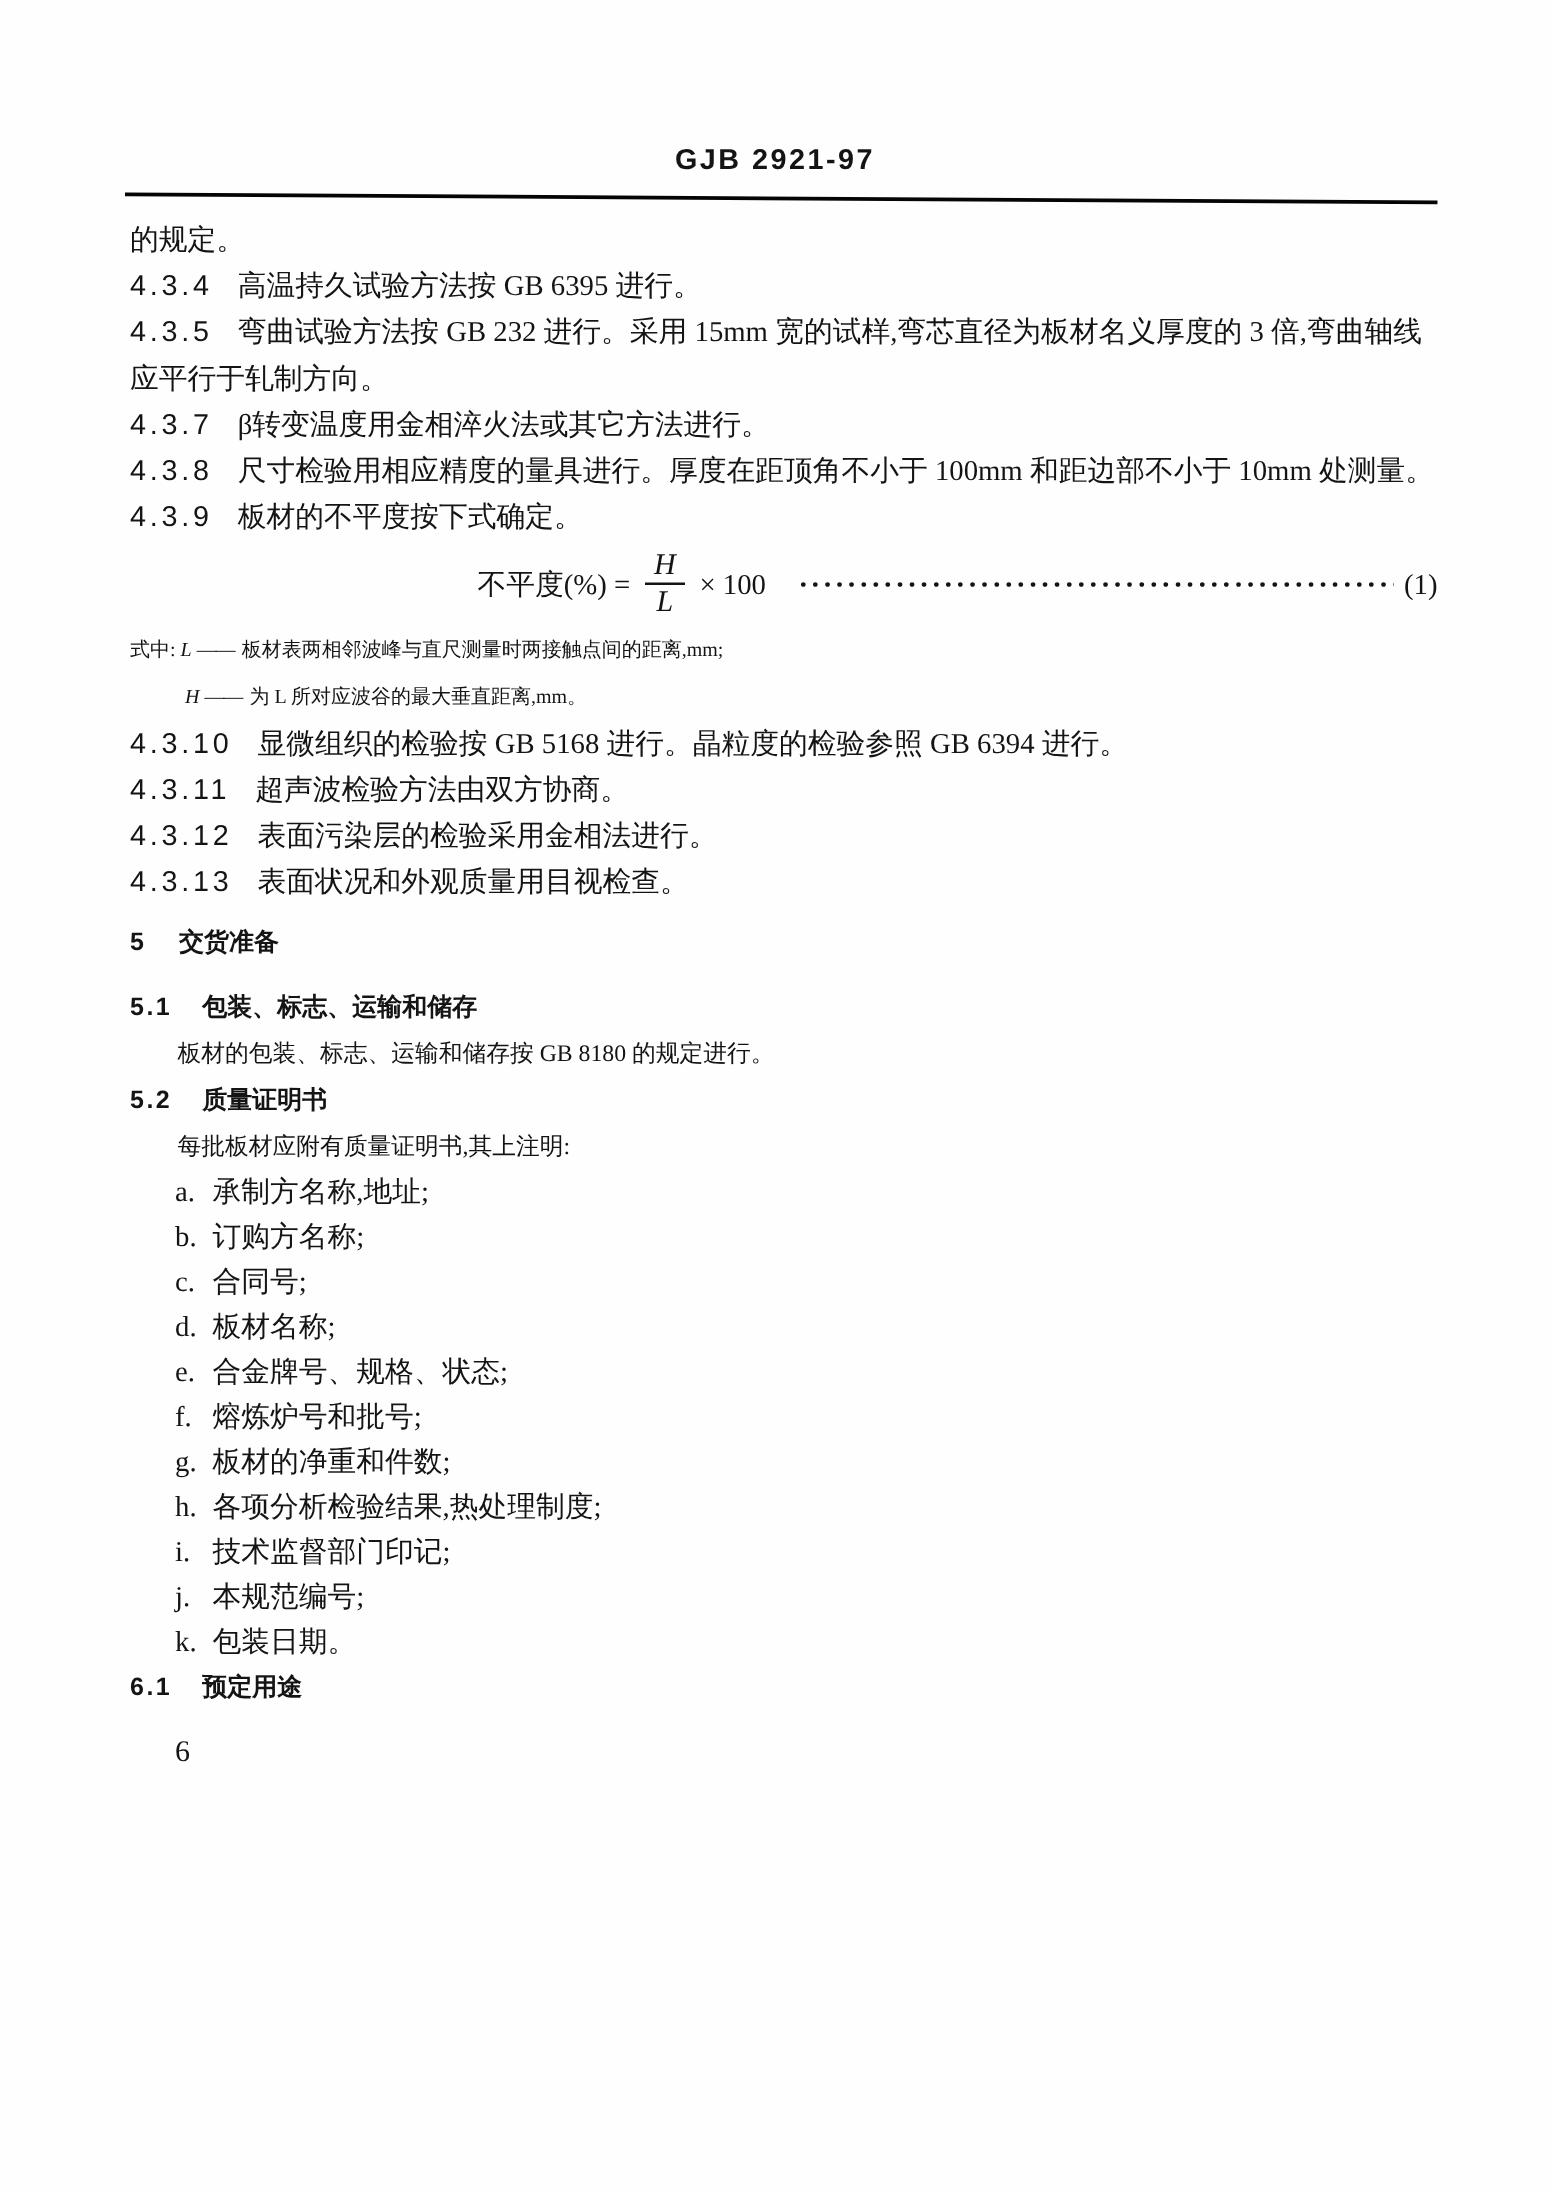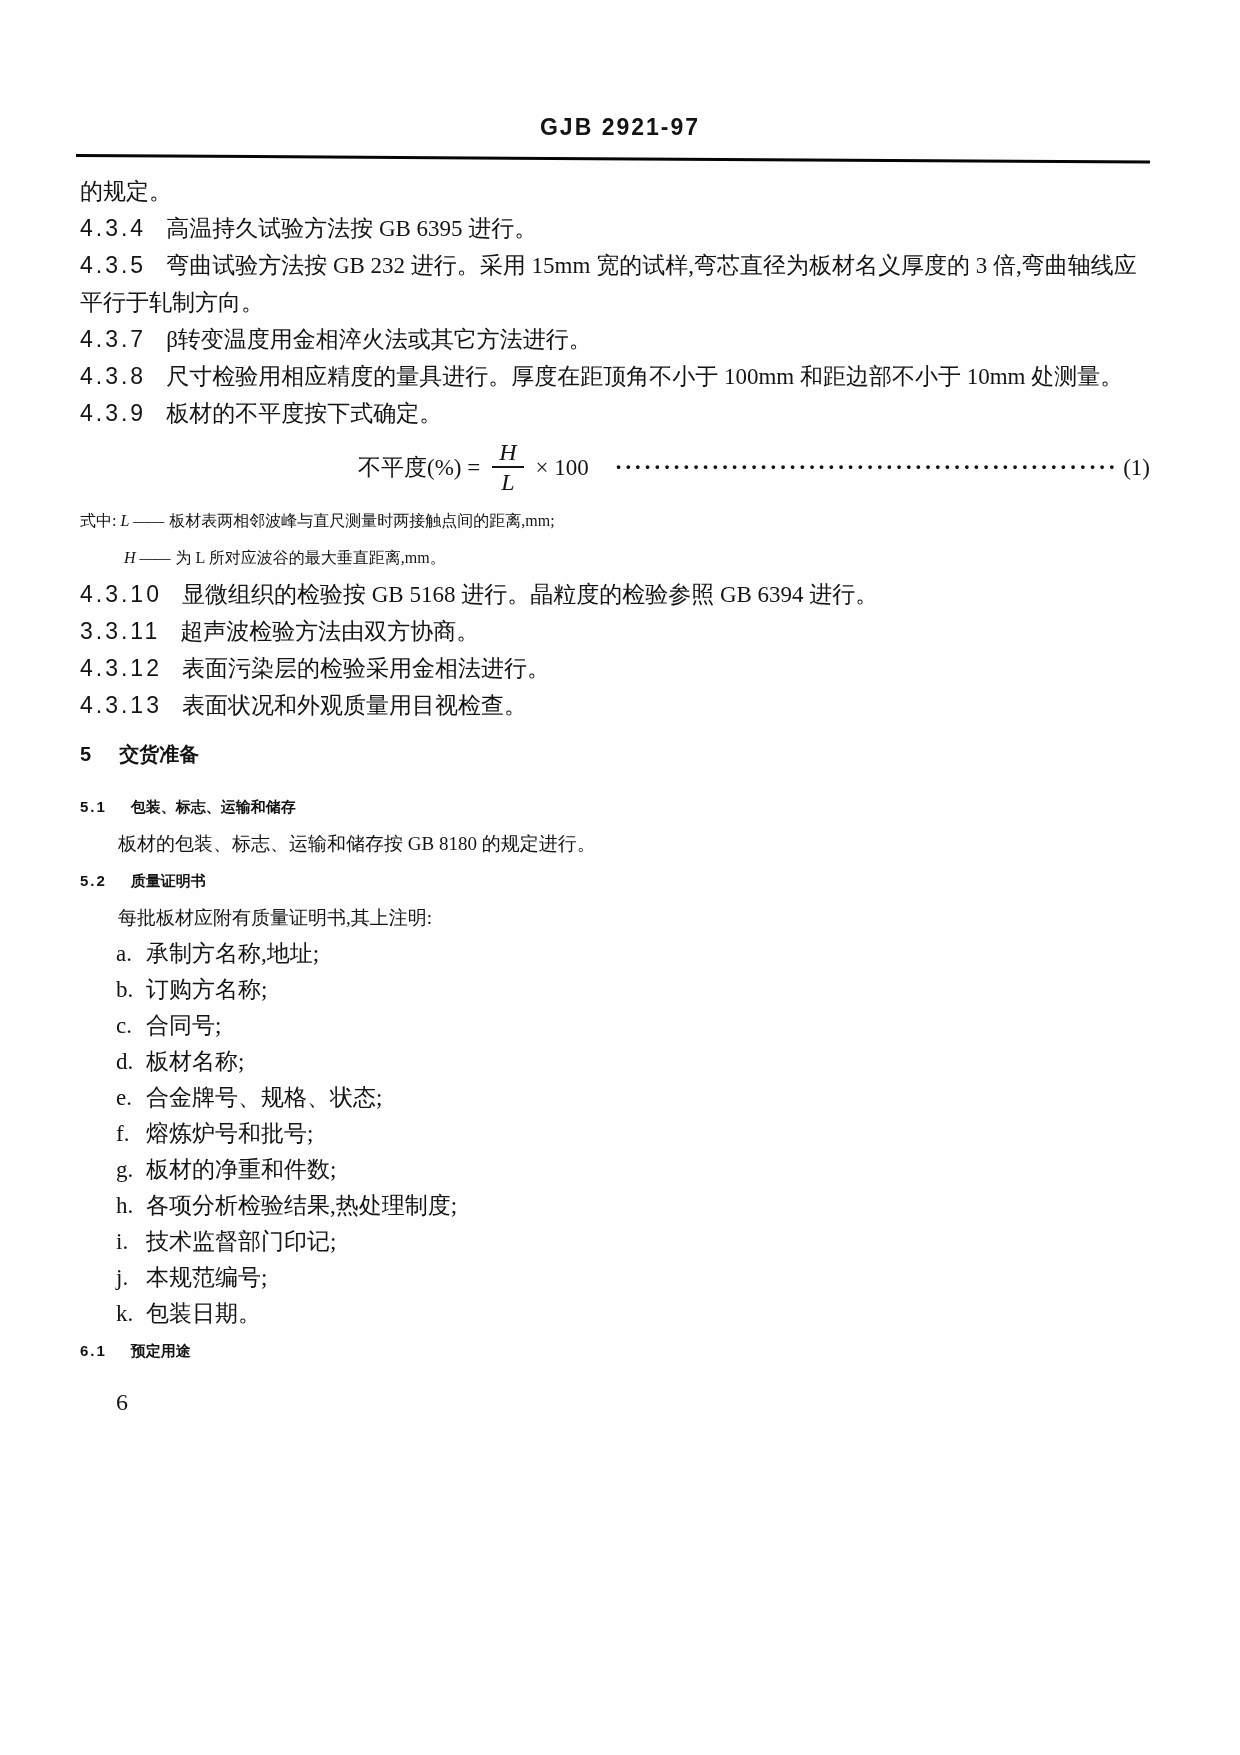--- a/index.html
+++ b/index.html
@@ -6,21 +6,21 @@
   .page {
     position: relative;
     width: 1240px;
     height: 1755px;
     background: #fefefe;
     font-family: "Liberation Serif", "DejaVu Serif", serif;
     color: #141414;
     overflow: hidden;
   }
   .inner {
-    padding: 0 90px 0 80px;
+    padding: 0 90px 0 104px;
   }
   
   .doc-header {
     padding-top: 110px;
     text-align: center;
     font-family: "Liberation Sans", "DejaVu Sans", sans-serif;
     font-weight: bold;
     font-size: 23px;
     letter-spacing: 2px;
     line-height: 34px;
@@ -81,21 +81,21 @@
     font-weight: bold;
     font-size: 20px;
     line-height: 40px;
     margin-top: 10px;
     margin-bottom: 14px;
   }
   .h-sec .num { margin-right: 26px; letter-spacing: 2px; }
   .h-sub {
     font-family: "Liberation Sans", "DejaVu Sans", sans-serif;
     font-weight: bold;
-    font-size: 15px;
+    font-size: 20px;
     line-height: 37px;
     margin-top: 14px;
   }
   .h-sub .num { margin-right: 24px; letter-spacing: 2px; }
   .para-indent { padding-left: 38px; font-size: 19px; line-height: 37px; }
   
   .letter-list { margin-top: 0; }
   .letter-item { display: flex; font-size: 23px; line-height: 36px; }
   .letter-item .letter {
     width: 30px;
@@ -138,21 +138,21 @@
         </span>
         <span>× 100</span>
         <span class="dots">····························································</span>
         <span class="eq-no">(1)</span>
       </div>
 
       <p class="note"><span>式中:</span><span class="var">L</span><span class="dash">——</span><span>板材表两相邻波峰与直尺测量时两接触点间的距离,mm;</span></p>
       <p class="note note-indent"><span></span><span class="var">H</span><span class="dash">——</span><span>为 L 所对应波谷的最大垂直距离,mm。</span></p>
 
       <p class="clause"><span class="num">4.3.10</span><span>显微组织的检验按 GB 5168 进行。晶粒度的检验参照 GB 6394 进行。</span></p>
-      <p class="clause"><span class="num">3.3.11</span><span>超声波检验方法由双方协商。</span></p>
+      <p class="clause"><span class="num">4.3.11</span><span>超声波检验方法由双方协商。</span></p>
       <p class="clause"><span class="num">4.3.12</span><span>表面污染层的检验采用金相法进行。</span></p>
       <p class="clause"><span class="num">4.3.13</span><span>表面状况和外观质量用目视检查。</span></p>
 
       <div class="h-sec"><span class="num">5</span><span>交货准备</span></div>
 
       <div class="h-sub"><span class="num">5.1</span><span>包装、标志、运输和储存</span></div>
       <p class="para-indent">板材的包装、标志、运输和储存按 GB 8180 的规定进行。</p>
 
       <div class="h-sub" style="margin-top:0;"><span class="num">5.2</span><span>质量证明书</span></div>
       <p class="para-indent">每批板材应附有质量证明书,其上注明:</p>

